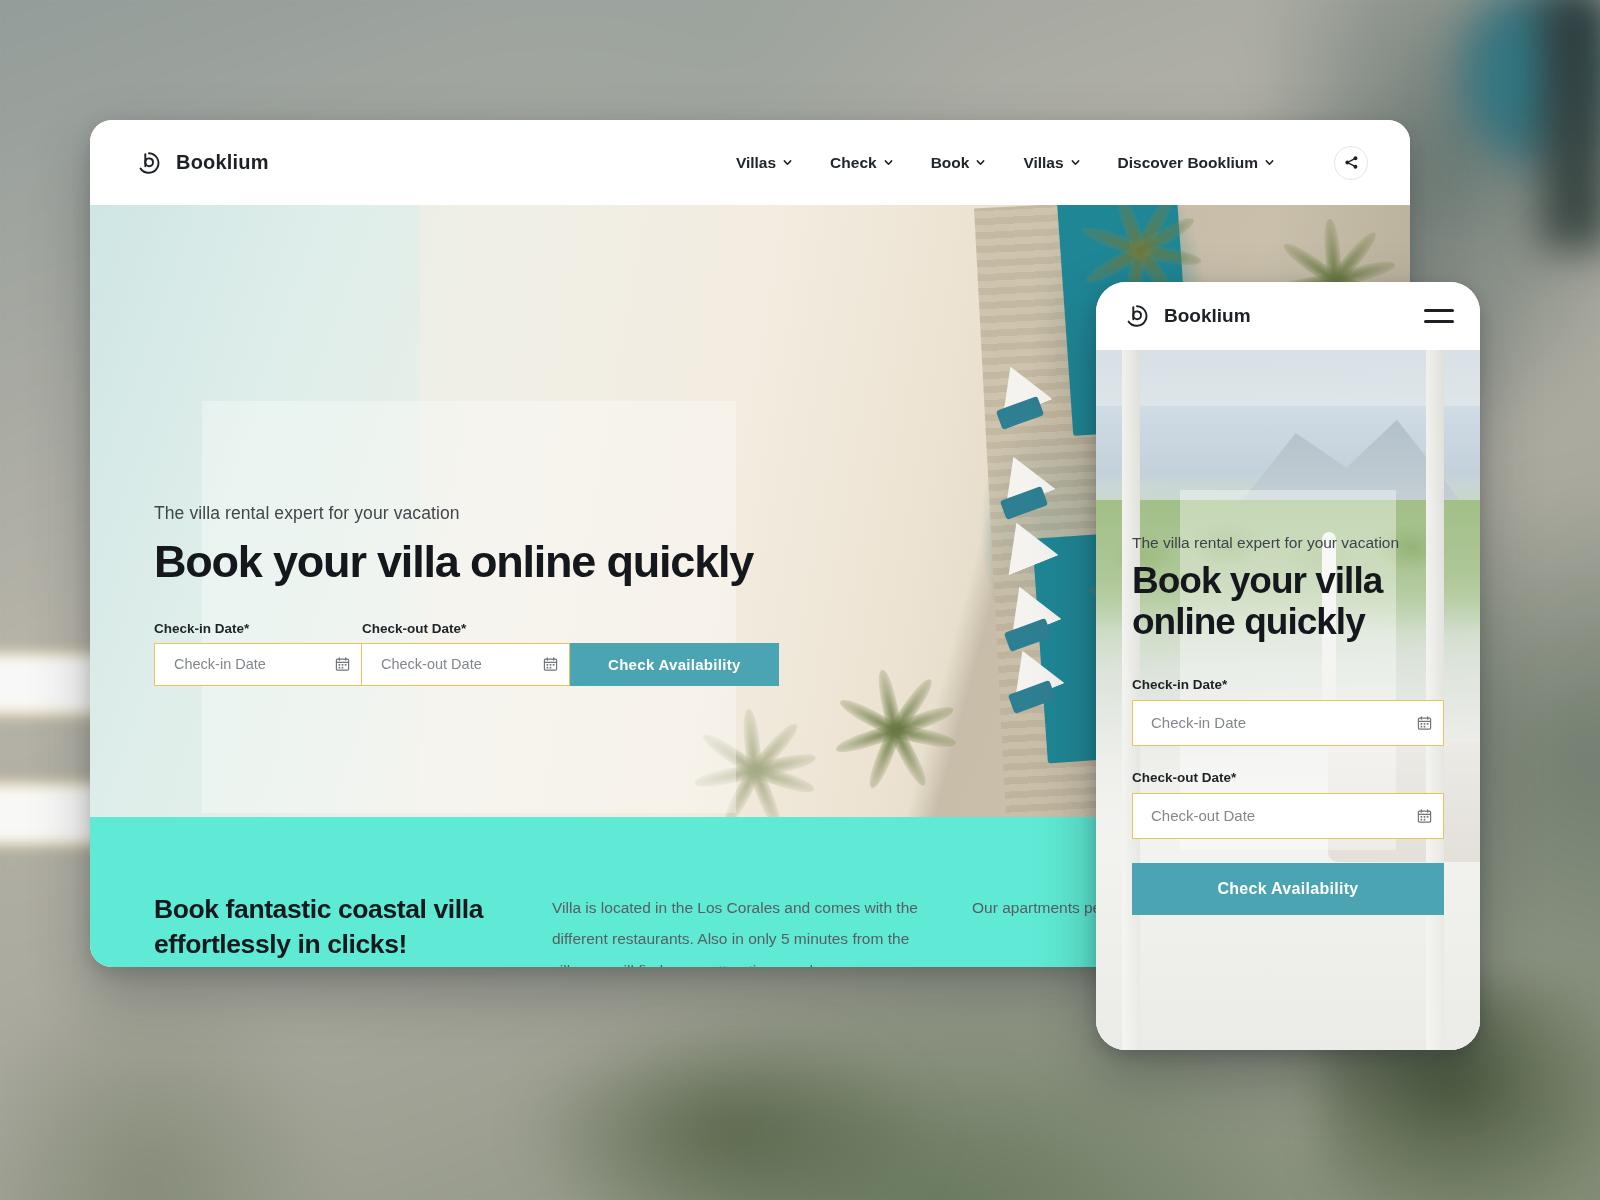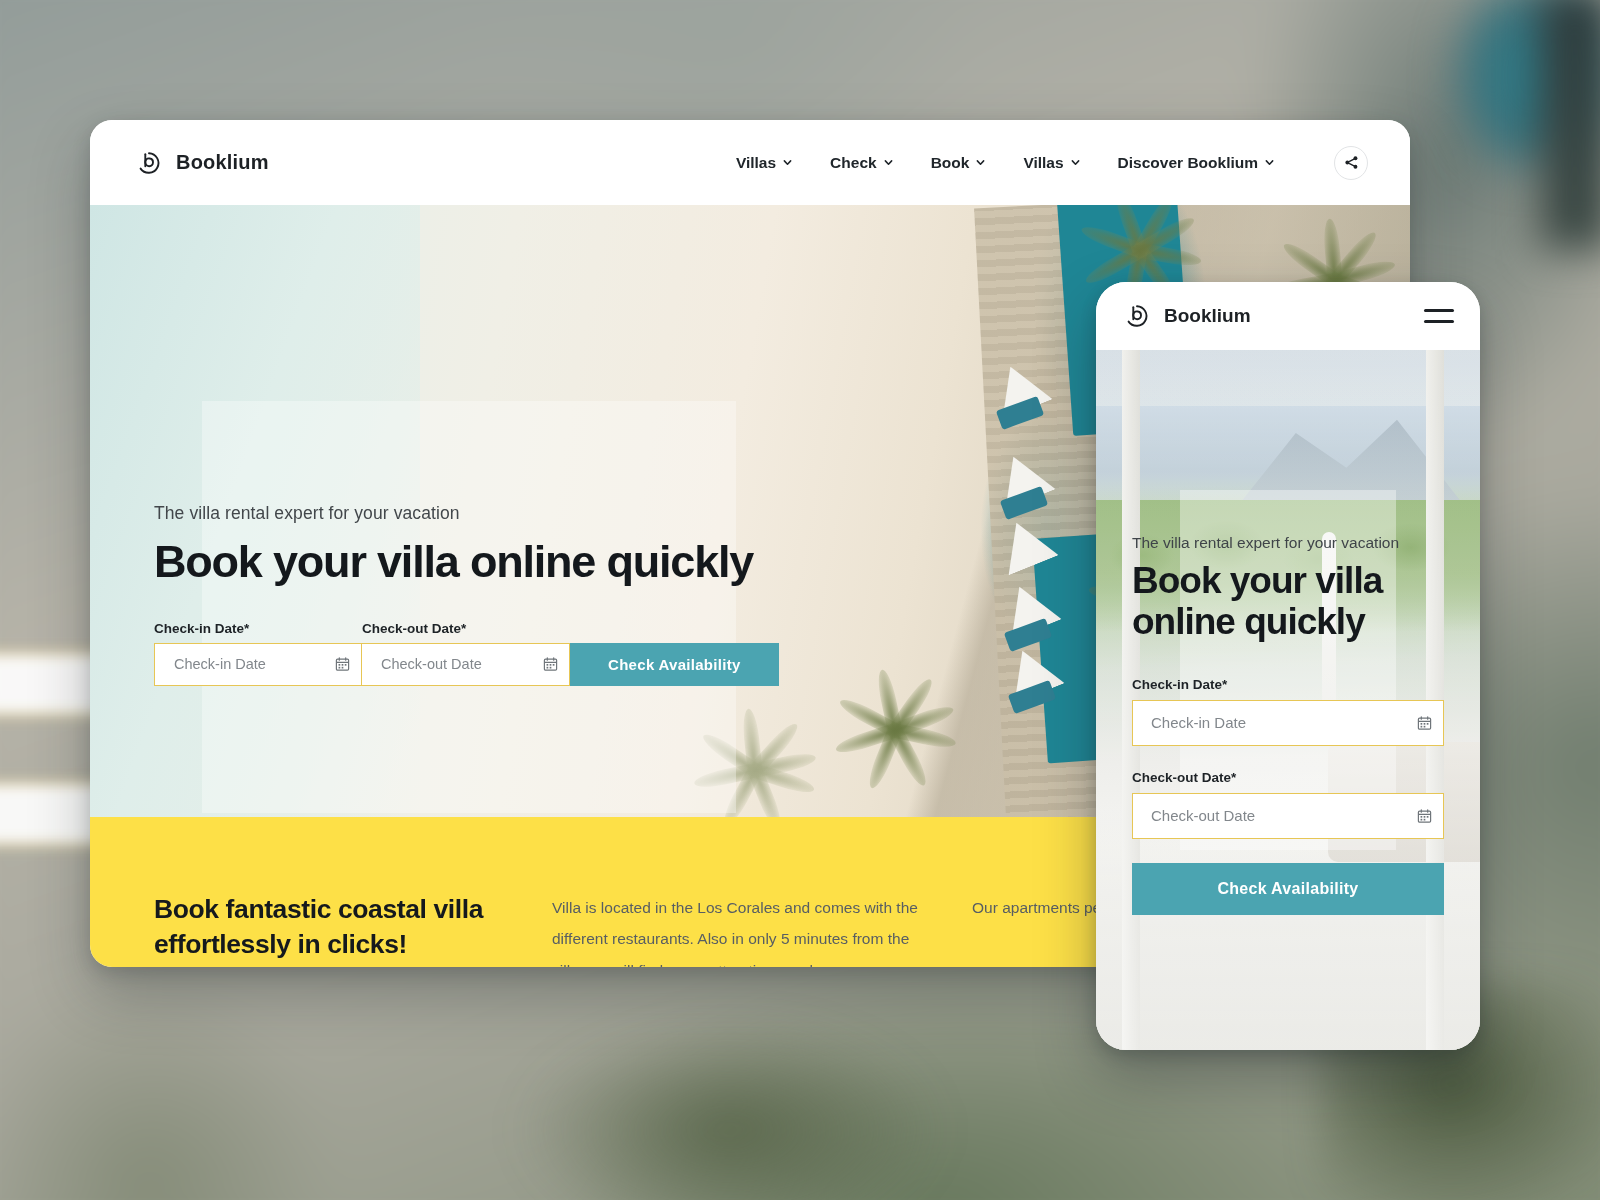--- a/index.html
+++ b/index.html
@@ -230,21 +230,21 @@
     letter-spacing: .3px;
     display: flex; align-items: center; justify-content: center;
     padding: 0 38px;
     border: none; cursor: pointer;
     font-family: inherit;
   }
 
   
   .d-lower {
     position: relative;
-    background: #fde047;
+    background: #5eead4;
     padding: 75px 64px 0 64px;
     display: flex; gap: 48px;
   }
   .lower-h2 {
     width: 350px; flex: 0 0 350px;
     font-size: 26.5px; font-weight: 700; color: #15191d;
     line-height: 1.32; letter-spacing: -.4px;
   }
   .lower-col {
     width: 372px; flex: 0 0 372px;

